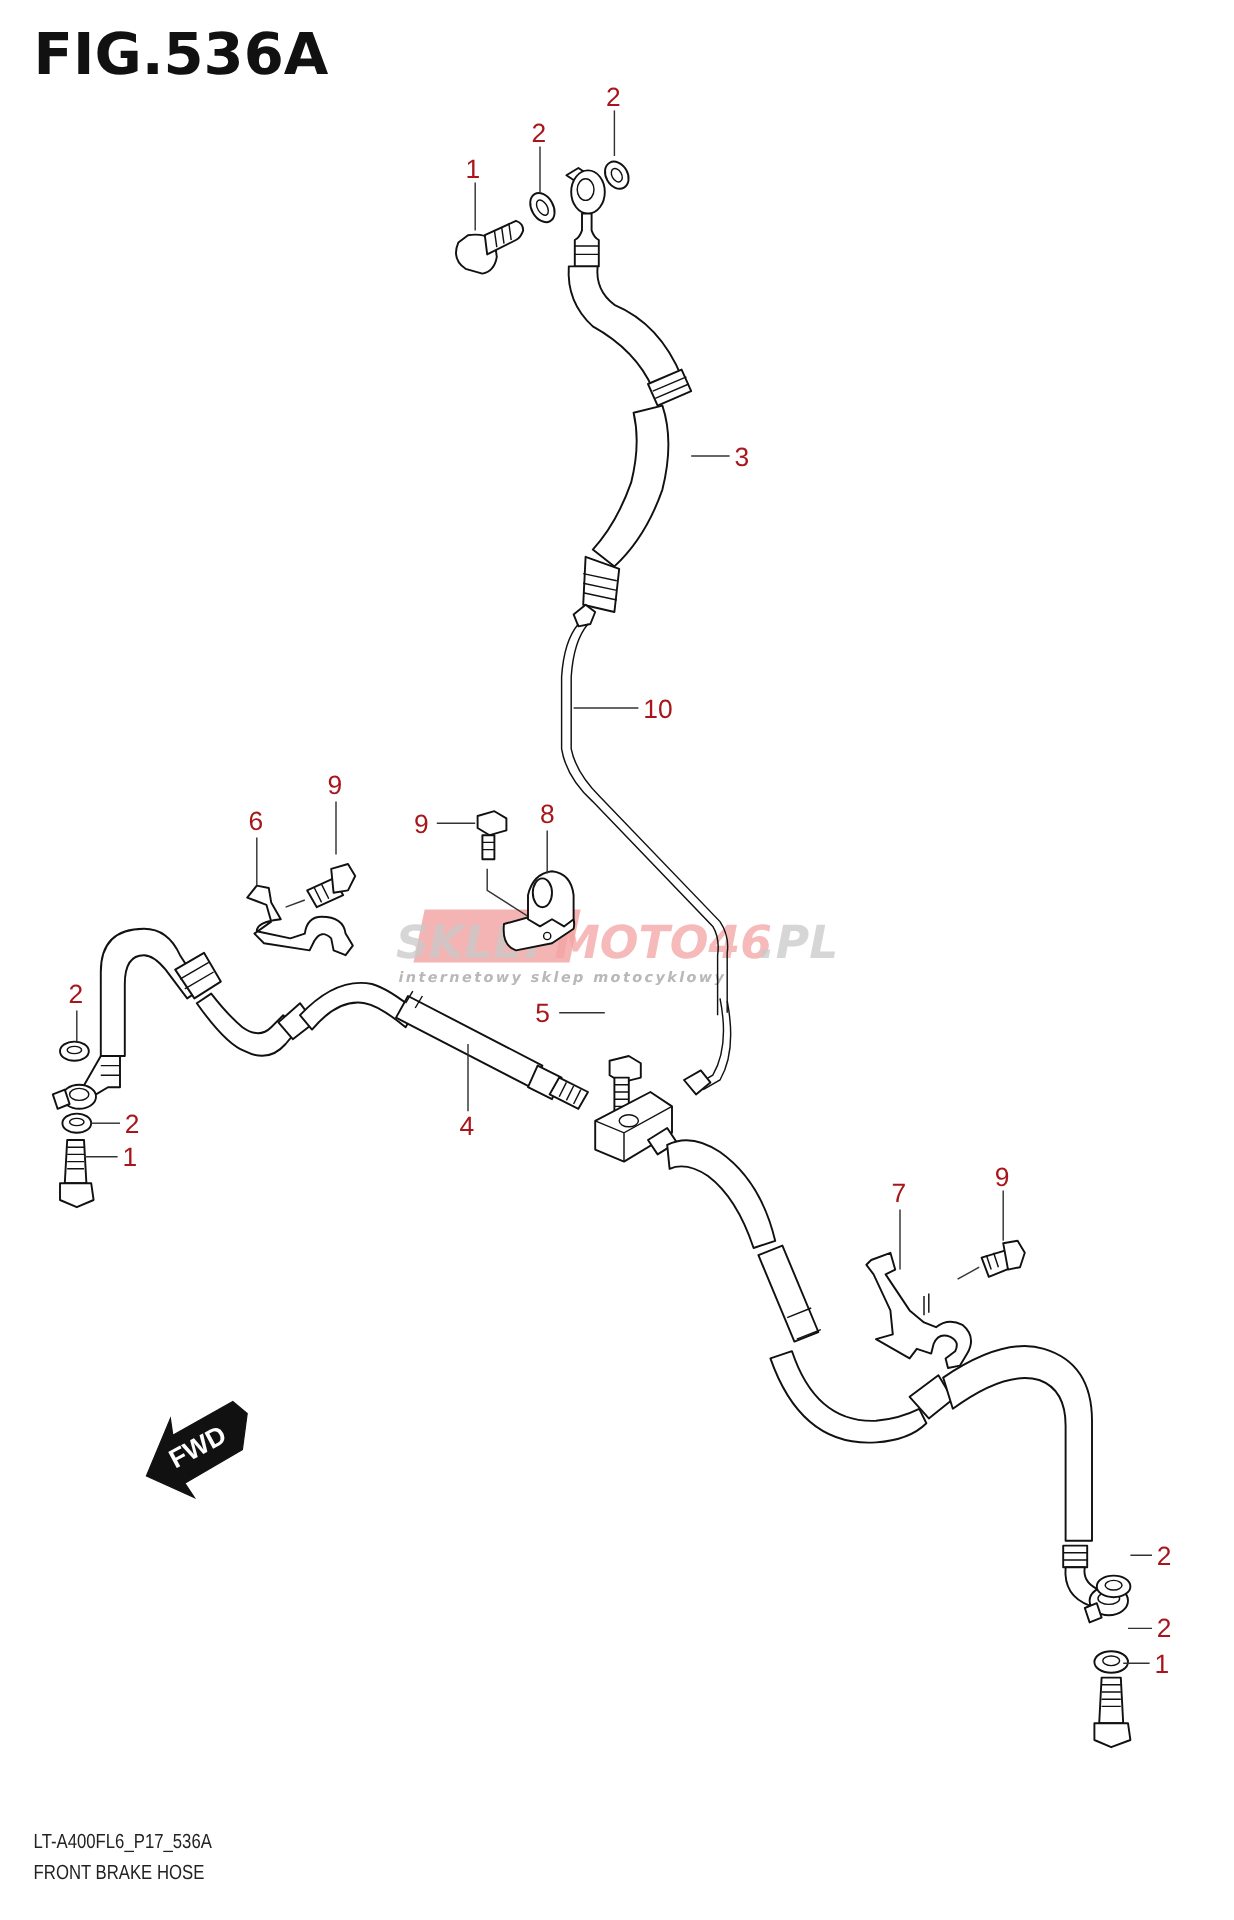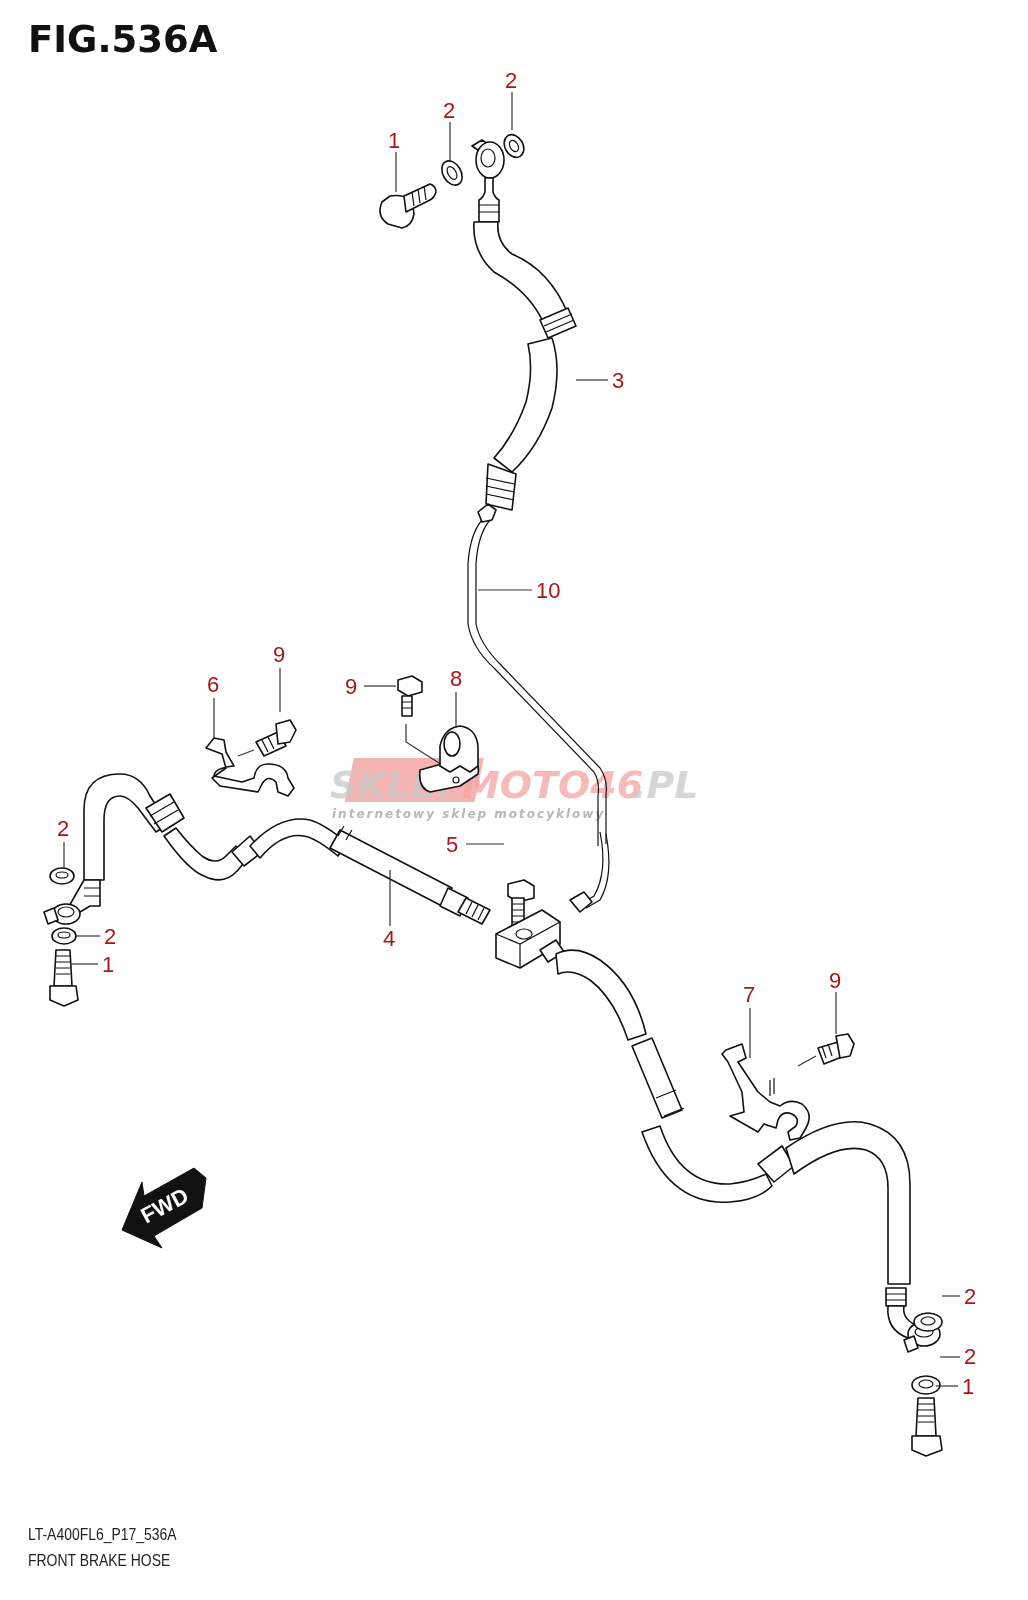--- a/index.html
+++ b/index.html
@@ -1,20 +1,20 @@
 <!DOCTYPE html>
 <html><head>
   <meta charset="utf-8">
   <style>
     html, body { margin: 0; padding: 0; background: #ffffff; }
     body { width: 1028px; height: 1600px; position: relative; overflow: hidden; }
     .fig-title {
       position: absolute; left: 28px; top: 18px;
       font-family: "DejaVu Sans", sans-serif; font-weight: bold;
-      font-size: 37px; color: #111; letter-spacing: 0px;
+      font-size: 48px; color: #111; letter-spacing: 0px;
     }
     .footer {
       position: absolute; left: 28px; top: 1522px;
       font-family: "Liberation Sans", sans-serif; font-size: 17px;
       color: #222; line-height: 26px; transform: scaleX(0.82); transform-origin: left top;
     }
     .footer div { white-space: nowrap; }
     svg.diagram { position: absolute; left: 0; top: 0; }
     .part { fill: #fff; stroke: #111; stroke-width: 1.6; stroke-linejoin: round; stroke-linecap: round; }
     .thin { fill: none; stroke: #111; stroke-width: 1.2; }

